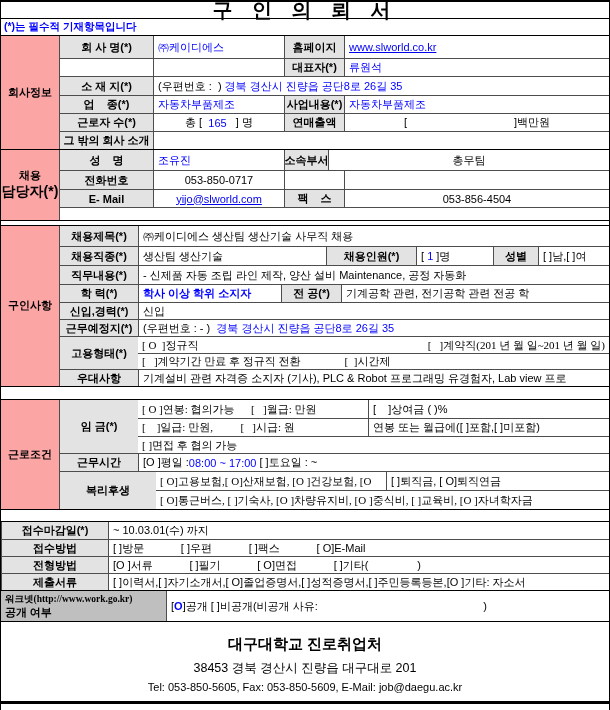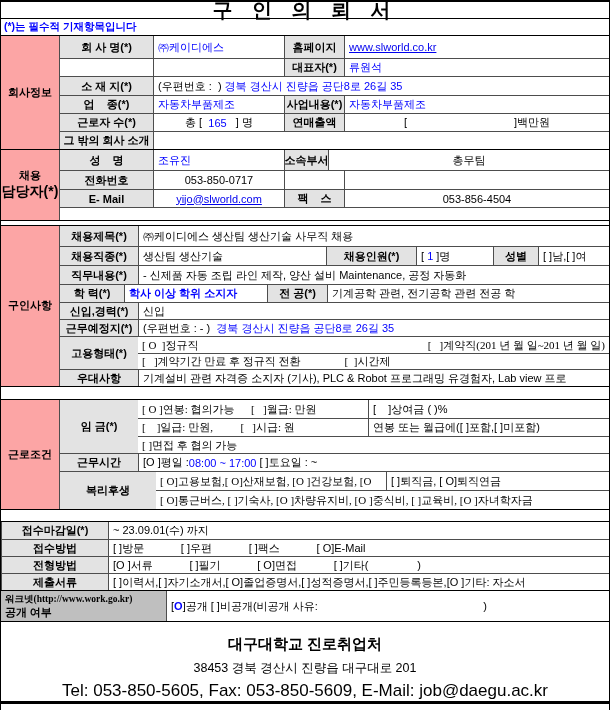--- a/index.html
+++ b/index.html
@@ -45,21 +45,21 @@
   .ctr { justify-content: center; }
   .grow { flex-grow: 1; flex-shrink: 1; }
   .blue { color: #0000ff; }
   .link { color: #0000ee; text-decoration: underline; cursor: pointer; }
   .wn-label { width: 165px; background: #bfbfbf; flex-direction: column; align-items: flex-start; justify-content: center; line-height: 1.3; }
   .wn-url { font-size: 9.5px; font-weight: bold; }
   .wn-open { font-weight: bold; }
   .footer { text-align: center; }
   .footer-org { font-size: 15px; font-weight: bold; padding-top: 13px; }
   .footer-addr { font-size: 12.5px; padding-top: 6px; }
-  .footer-tel { font-size: 17px; padding-top: 4px; }
+  .footer-tel { font-size: 11px; padding-top: 4px; }
   .bottom-bar { position: absolute; left: 0; bottom: 6px; width: 608px; height: 3px; background: #000; }
 </style>
 </head>
 <body>
 
 <div class="page">
 
   <div class="title-row">구 인 의 뢰 서</div>
   <div class="subtitle-row">(*)는 필수적 기재항목입니다</div>
 
@@ -146,21 +146,21 @@
         <div class="td lbl" style="width:90px">채용인원(*)</div>
         <div class="td" style="width:77px"><span>[ </span><span class="blue">1</span><span> ]명</span></div>
         <div class="td lbl" style="width:45px">성별</div>
         <div class="td grow">[ ]남,[ ]여</div>
       </div>
       <div class="tr" style="height:19px">
         <div class="td lbl" style="width:79px">직무내용(*)</div>
         <div class="td grow">- 신제품 자동 조립 라인 제작, 양산 설비 Maintenance, 공정 자동화</div>
       </div>
       <div class="tr" style="height:18px">
-        <div class="td lbl" style="width:65px">학 력(*)</div>
+        <div class="td lbl" style="width:79px">학 력(*)</div>
         <div class="td" style="width:143px"><span class="blue" style="font-weight:bold">학사 이상 학위 소지자</span></div>
         <div class="td lbl" style="width:60px">전 공(*)</div>
         <div class="td grow">기계공학 관련, 전기공학 관련 전공 학</div>
       </div>
       <div class="tr" style="height:17px">
         <div class="td lbl" style="width:79px">신입,경력(*)</div>
         <div class="td grow">신입</div>
       </div>
       <div class="tr" style="height:17px">
         <div class="td lbl" style="width:79px">근무예정지(*)</div>
@@ -223,21 +223,21 @@
       </div>
     </div>
   </div>
 
   <div class="gap" style="height:11px"></div>
 
   <div class="tbl">
     <div class="rows">
       <div class="tr" style="height:17px">
         <div class="td lbl" style="width:107px">접수마감일(*)</div>
-        <div class="td grow">~ 23.09.01(수) 까지</div>
+        <div class="td grow">~ 10.03.01(수) 까지</div>
       </div>
       <div class="tr" style="height:17px">
         <div class="td lbl" style="width:107px">접수방법</div>
         <div class="td grow">[ ]방문            [ ]우편            [ ]팩스            [ O]E-Mail</div>
       </div>
       <div class="tr" style="height:17px">
         <div class="td lbl" style="width:107px">전형방법</div>
         <div class="td grow">[O ]서류            [ ]필기            [ O]면접            [ ]기타(                )</div>
       </div>
       <div class="tr" style="height:17px">

